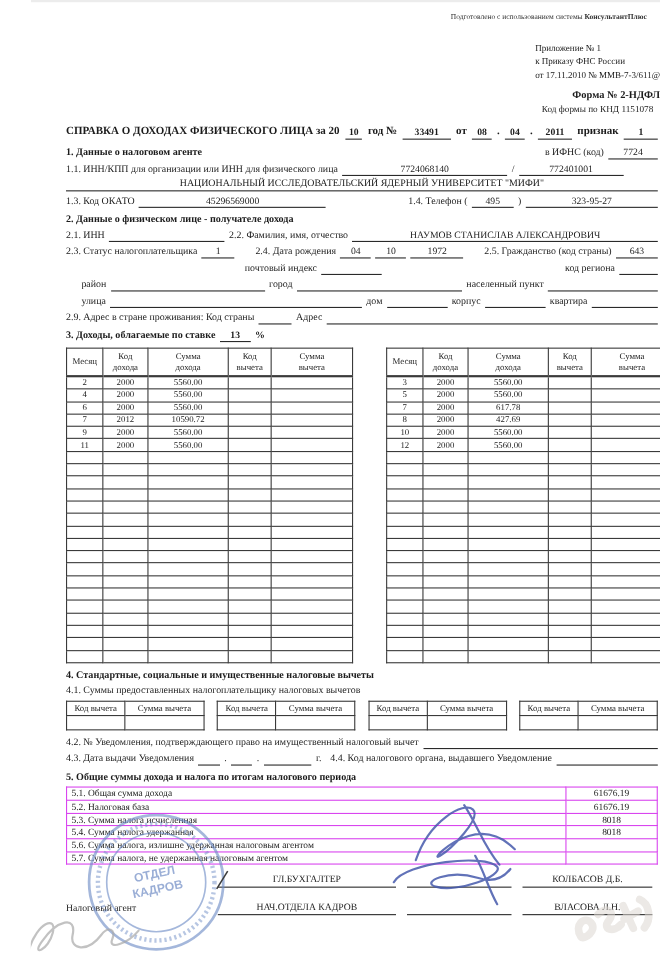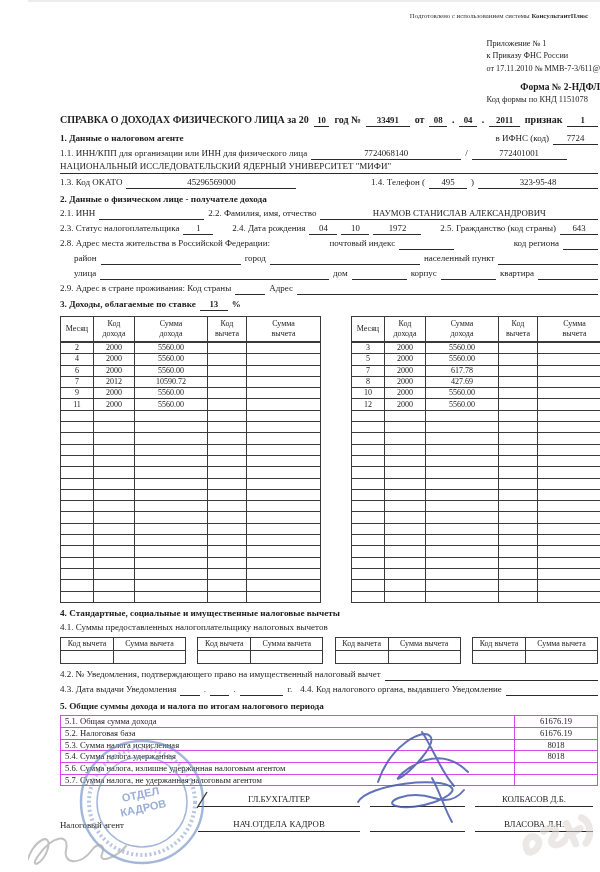--- a/index.html
+++ b/index.html
@@ -3,33 +3,33 @@
 <meta charset="utf-8">
 <style>
   html,body{margin:0;padding:0;background:#fff;}
   .page{position:relative;width:600px;height:872px;background:#fff;overflow:hidden;
         font-family:"Liberation Serif","DejaVu Serif",serif;color:#1c1c1c;font-size:9px;line-height:1.25;margin-left:28px;}
   .page::before{content:'';position:absolute;top:0;left:0;right:0;border-top:2px solid #ececec;}
   .content{position:absolute;left:32px;right:30px;top:0;}
   .prep-note{position:absolute;top:12px;right:40px;font-size:6.8px;color:#333;white-space:nowrap;}
   .appendix{position:absolute;top:38px;right:28px;font-size:8.2px;line-height:1.5;text-align:left;}
   .appendix .form-name{font-weight:bold;font-size:9.5px;text-align:right;margin-top:5px;}
-  .appendix .form-code{font-size:8.4px;text-align:left;}
+  .appendix .form-code{font-size:8.4px;text-align:center;}
   .title{margin-top:114px;font-weight:bold;font-size:10px;display:flex;align-items:flex-end;gap:5px;justify-content:center;white-space:nowrap;}
   .row{display:flex;gap:4px;white-space:nowrap;}
   .sp{flex:1;}
   .b{font-weight:bold;}
   .u{display:inline-block;border-bottom:1px solid #2a2a2a;text-align:center;font-size:8.8px;height:11px;vertical-align:bottom;}
   .grow{flex:1;}
   .w18{width:18px}.w20{width:20px}.w28{width:28px}.w30{width:30px}.w35{width:35px}.w38{width:38px}
   .w45{width:45px}.w48{width:48px}.w50{width:50px}.w55{width:55px}.w60{width:60px}
   .w95{width:95px}.w105{width:105px}.w120{width:120px}.w140{width:140px}.w150{width:150px}.w170{width:170px}
   .mt3{margin-top:3px}.mt5{margin-top:5px}.mt6{margin-top:6px}
   .sec-h{font-weight:bold;font-size:9.2px;margin-top:5px;}
-  .centerline{border-bottom:1px solid #2a2a2a;text-align:left;font-size:9px;height:12px;margin-top:1px;}
+  .centerline{border-bottom:1px solid #2a2a2a;text-align:center;font-size:9px;height:12px;margin-top:1px;}
   
   .tables{display:flex;gap:30px;margin-top:5px;}
   table{border-collapse:collapse;}
   .inc-table{width:255px;table-layout:fixed;}
   .inc-table th{border:1px solid #3a3a3a;border-bottom:2px solid #3a3a3a;font-weight:normal;font-size:8px;line-height:1.2;white-space:pre-line;height:24px;padding:0;vertical-align:middle;}
   .inc-table td{border:1px solid #3a3a3a;font-size:8px;height:10.3px;padding:0;text-align:center;overflow:hidden;}
   .c1{width:32px}.c2{width:40px}.c3{width:72px}.c4{width:38px}.c5{width:73px}
   
   .ded-wrap{display:flex;justify-content:space-between;margin-top:3px;}
   .ded-table{width:123px;table-layout:fixed;}
@@ -105,21 +105,21 @@
 
     <div class="centerline">НАЦИОНАЛЬНЫЙ ИССЛЕДОВАТЕЛЬСКИЙ ЯДЕРНЫЙ УНИВЕРСИТЕТ "МИФИ"</div>
 
     <div class="row mt3">
       <span>1.3. Код ОКАТО</span>
       <span class="u w170">45296569000</span>
       <span class="sp"></span>
       <span>1.4. Телефон (</span>
       <span class="u w38">495</span>
       <span>)</span>
-      <span class="u w120">323-95-48</span>
+      <span class="u w120">323-95-27</span>
     </div>
 
     <div class="sec-h">2. Данные о физическом лице - получателе дохода</div>
 
     <div class="row mt3">
       <span>2.1. ИНН</span>
       <span class="u w105"></span>
       <span>2.2. Фамилия, имя, отчество</span>
       <span class="u grow">НАУМОВ СТАНИСЛАВ АЛЕКСАНДРОВИЧ</span>
     </div>
@@ -132,21 +132,20 @@
       <span class="u w28">04</span>
       <span class="u w28">10</span>
       <span class="u w48">1972</span>
       <span class="sp"></span>
       <span>2.5. Гражданство (код страны)</span>
       <span class="u w38">643</span>
     </div>
 
 
     <div class="row mt3">
-      <span>2.8. Адрес места жительства в Российской Федерации:</span>
       <span class="sp"></span>
       <span>почтовый индекс</span>
       <span class="u w55"></span>
       <span class="sp"></span>
       <span>код региона</span>
       <span class="u w35"></span>
     </div>
 
     <div class="row mt3" style="padding-left:14px">
       <span>район</span>

